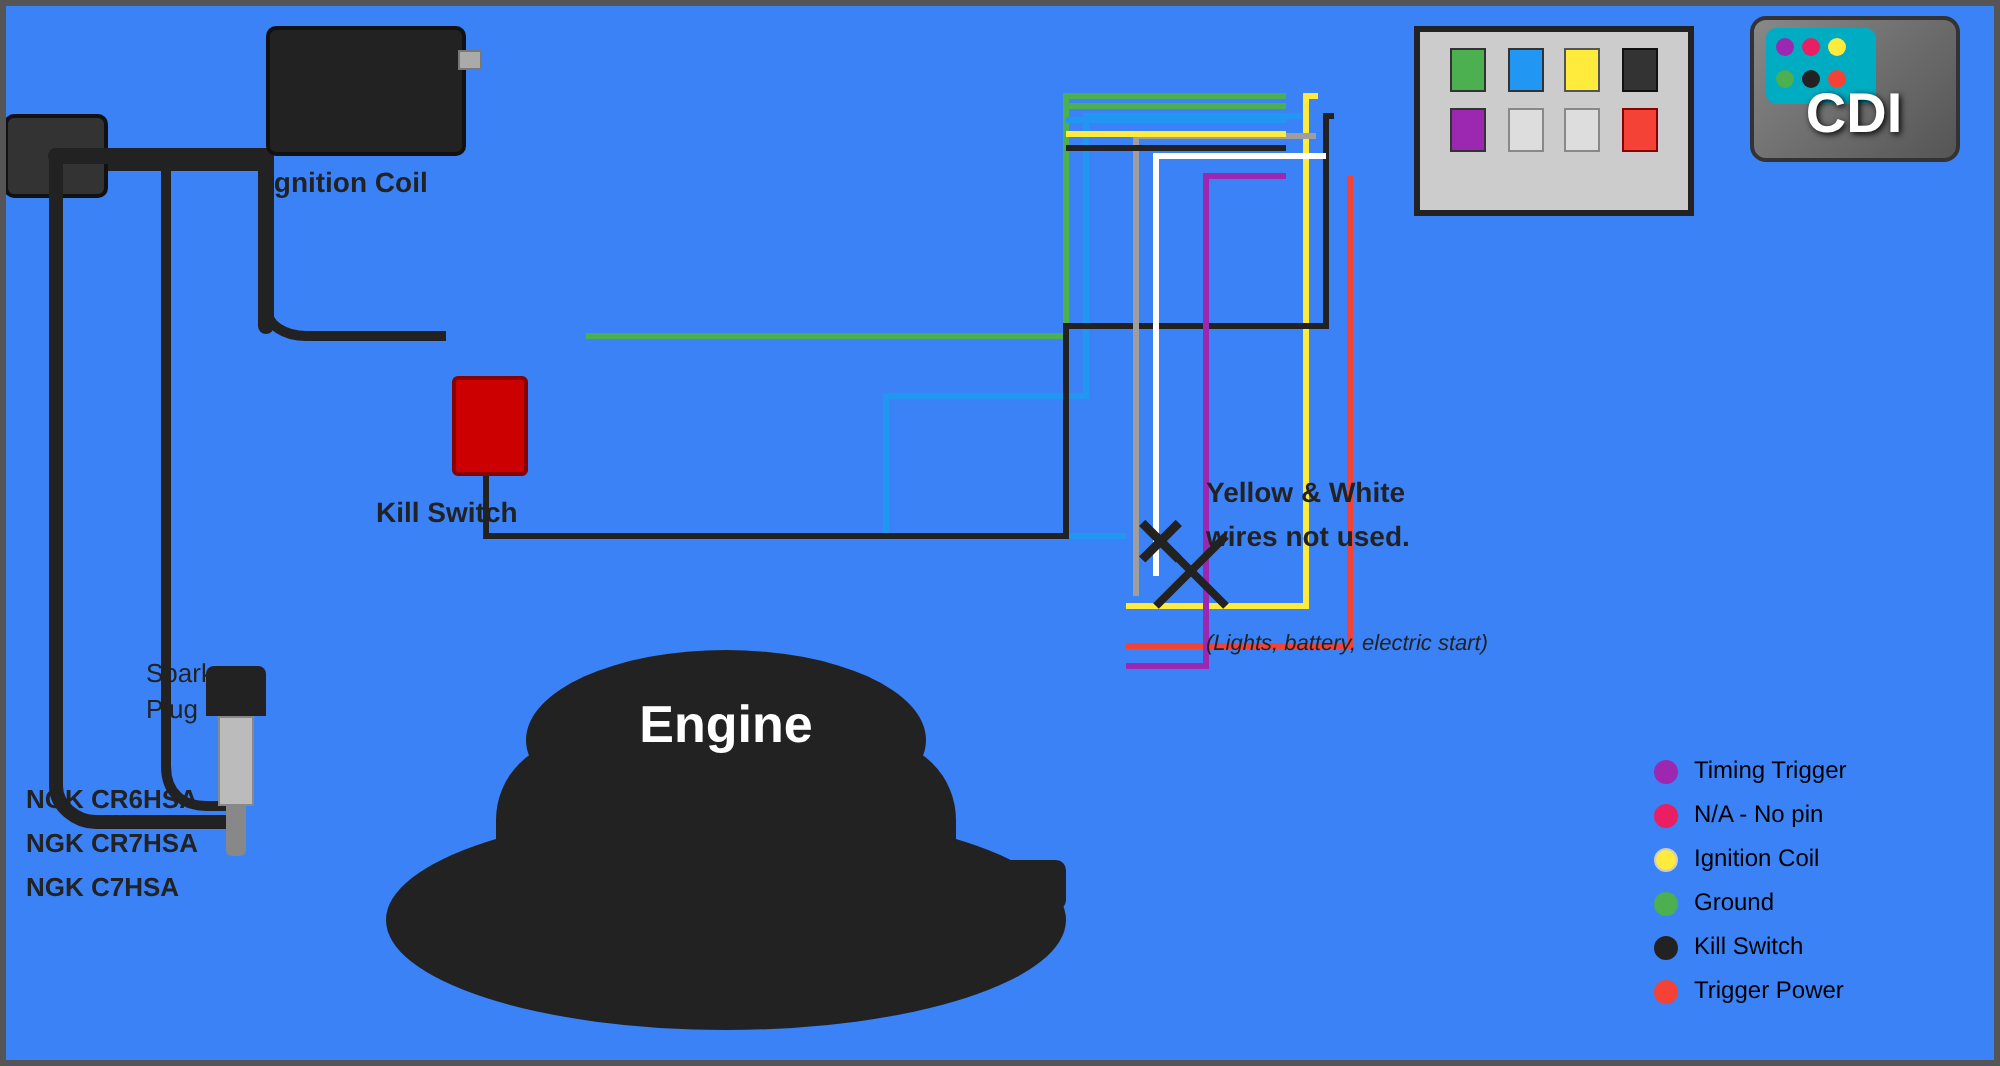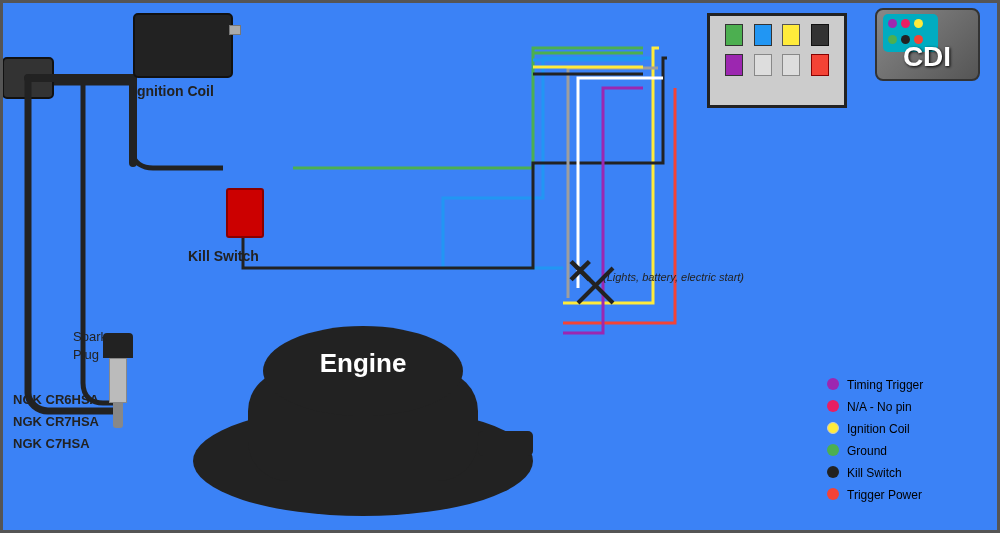--- a/index.html
+++ b/index.html
@@ -23,21 +23,21 @@
     
     .legend {
       position: absolute;
       bottom: 20px;
       right: 10px;
       width: 160px;
     }
 
     .legend-item {
       display: flex;
-      align-items: flex-start;
+      align-items: flex-end;
       margin-bottom: 8px;
       font-size: 12px;
     }
 
     .legend-dot {
       width: 12px;
       height: 12px;
       border-radius: 50%;
       margin-right: 8px;
       flex-shrink: 0;
@@ -159,20 +159,22 @@
         <div style="width:9px; height:9px; border-radius:50%; background:#4caf50;"></div>
         <div style="width:9px; height:9px; border-radius:50%; background:#222;"></div>
         <div style="width:9px; height:9px; border-radius:50%; background:#f44336;"></div>
       </div>
       <div style="position:absolute; bottom:6px; left:50%; transform:translateX(-50%); font-size:28px; font-weight:bold; color:white; text-shadow:1px 1px 3px #000;">CDI</div>
     </div>
   </div>
 
   <div style="position:absolute; top:248px; left:563px; font-size:34px; font-weight:bold; color:#222;">✕</div>
   <div style="position:absolute; top:232px; left:600px; font-size:14px; color:#222; font-weight:bold; line-height:1.6;">
+    <div style="white-space:pre-line;">Yellow &amp; White
+wires not used.</div>
     <div style="font-size:11px; font-style:italic; font-weight:normal;margin-top:34px;">(Lights, battery, electric start)</div>
   </div>
 
   <div class="legend">
     <div class="legend-item">
       <div class="legend-dot" style="background:#9c27b0;"></div>
       <span>Timing Trigger</span>
     </div>
     <div class="legend-item">
       <div class="legend-dot" style="background:#e91e63;"></div>

